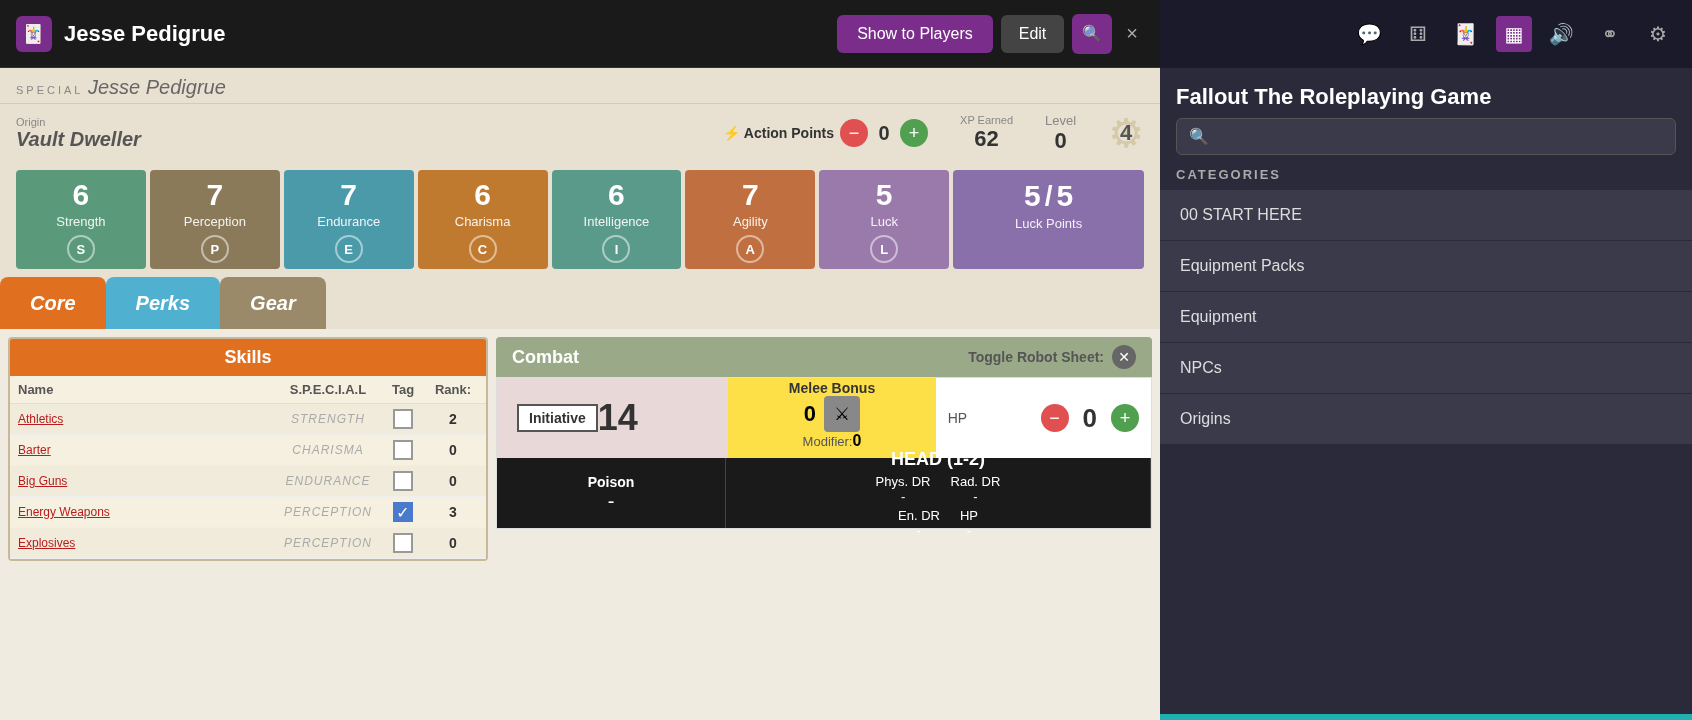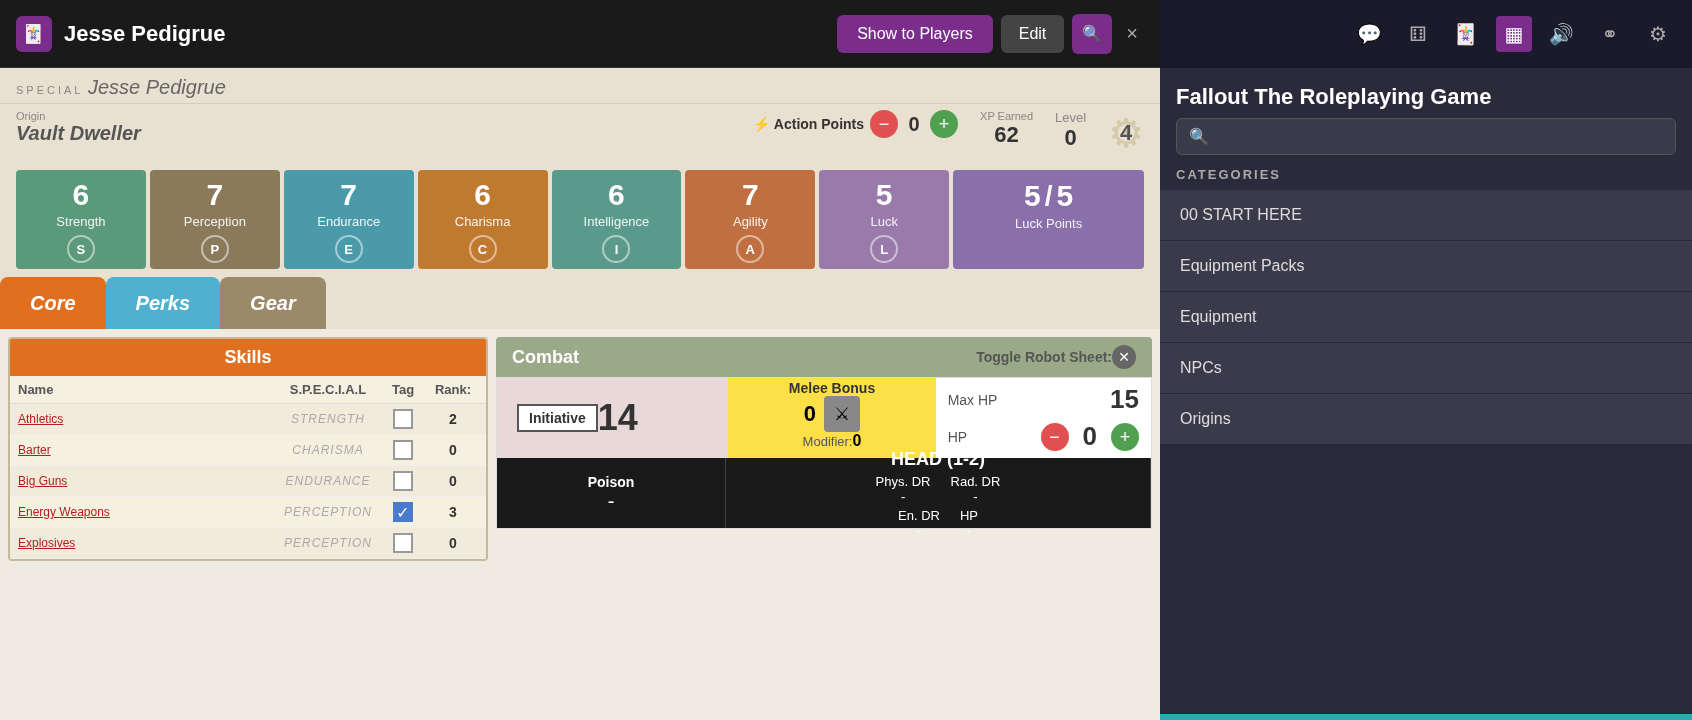--- a/index.html
+++ b/index.html
@@ -118,22 +118,22 @@
       font-size: 20px;
       color: #666;
       font-style: italic;
     }
 
     
     .stats-row {
       background: #e8e0d0;
       padding: 6px 16px;
       display: flex;
-      align-items: flex-start;
-      gap: 2px;
+      align-items: center;
+      gap: 12px;
     }
     .origin-section {
       display: flex;
       flex-direction: column;
     }
     .origin-label {
       font-size: 11px;
       color: #888;
     }
     .origin-value {
@@ -396,21 +396,21 @@
       font-weight: bold;
       padding: 8px 16px;
       border-radius: 4px 4px 0 0;
       display: flex;
       justify-content: space-between;
       align-items: center;
     }
     .robot-toggle {
       display: flex;
       align-items: center;
-      gap: 0;
+      gap: 8px;
       font-size: 14px;
       color: #555;
       margin-left: 46px;
     }
     .close-x-btn {
       width: 24px;
       height: 24px;
       background: #666;
       color: white;
       border: none;
@@ -825,24 +825,20 @@
                 <span class="melee-bonus-value">0</span>
                 <div class="melee-icon">⚔</div>
               </div>
               <div class="modifier-row">
                 <span class="modifier-label">Modifier:</span>
                 <span class="modifier-value">0</span>
               </div>
             </div>
             <div class="hp-section">
               <div class="hp-row">
-                <span class="hp-label">Max HP</span>
-                <span class="hp-value">15</span>
-              </div>
-              <div class="hp-row">
                 <span class="hp-label">HP</span>
                 <button class="circle-btn-minus">−</button>
                 <span class="hp-value" style="margin:0 6px;">0</span>
                 <button class="circle-btn-plus">+</button>
               </div>
             </div>
           </div>
 
           <div class="poison-row">
             <div class="poison-box">

